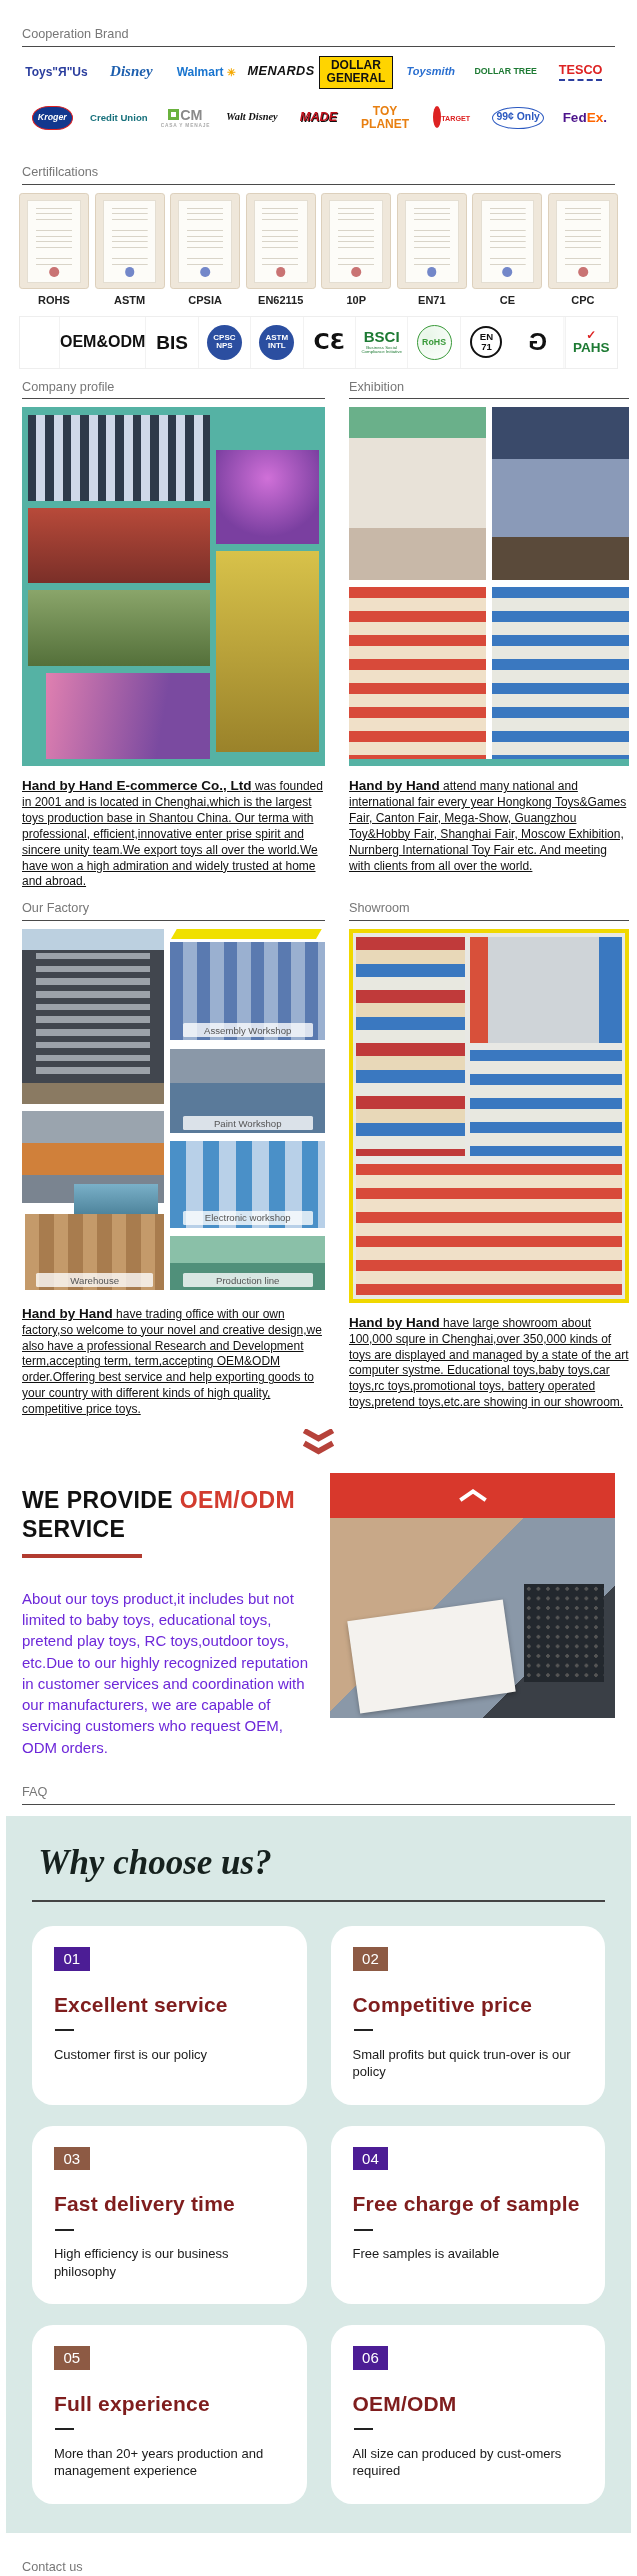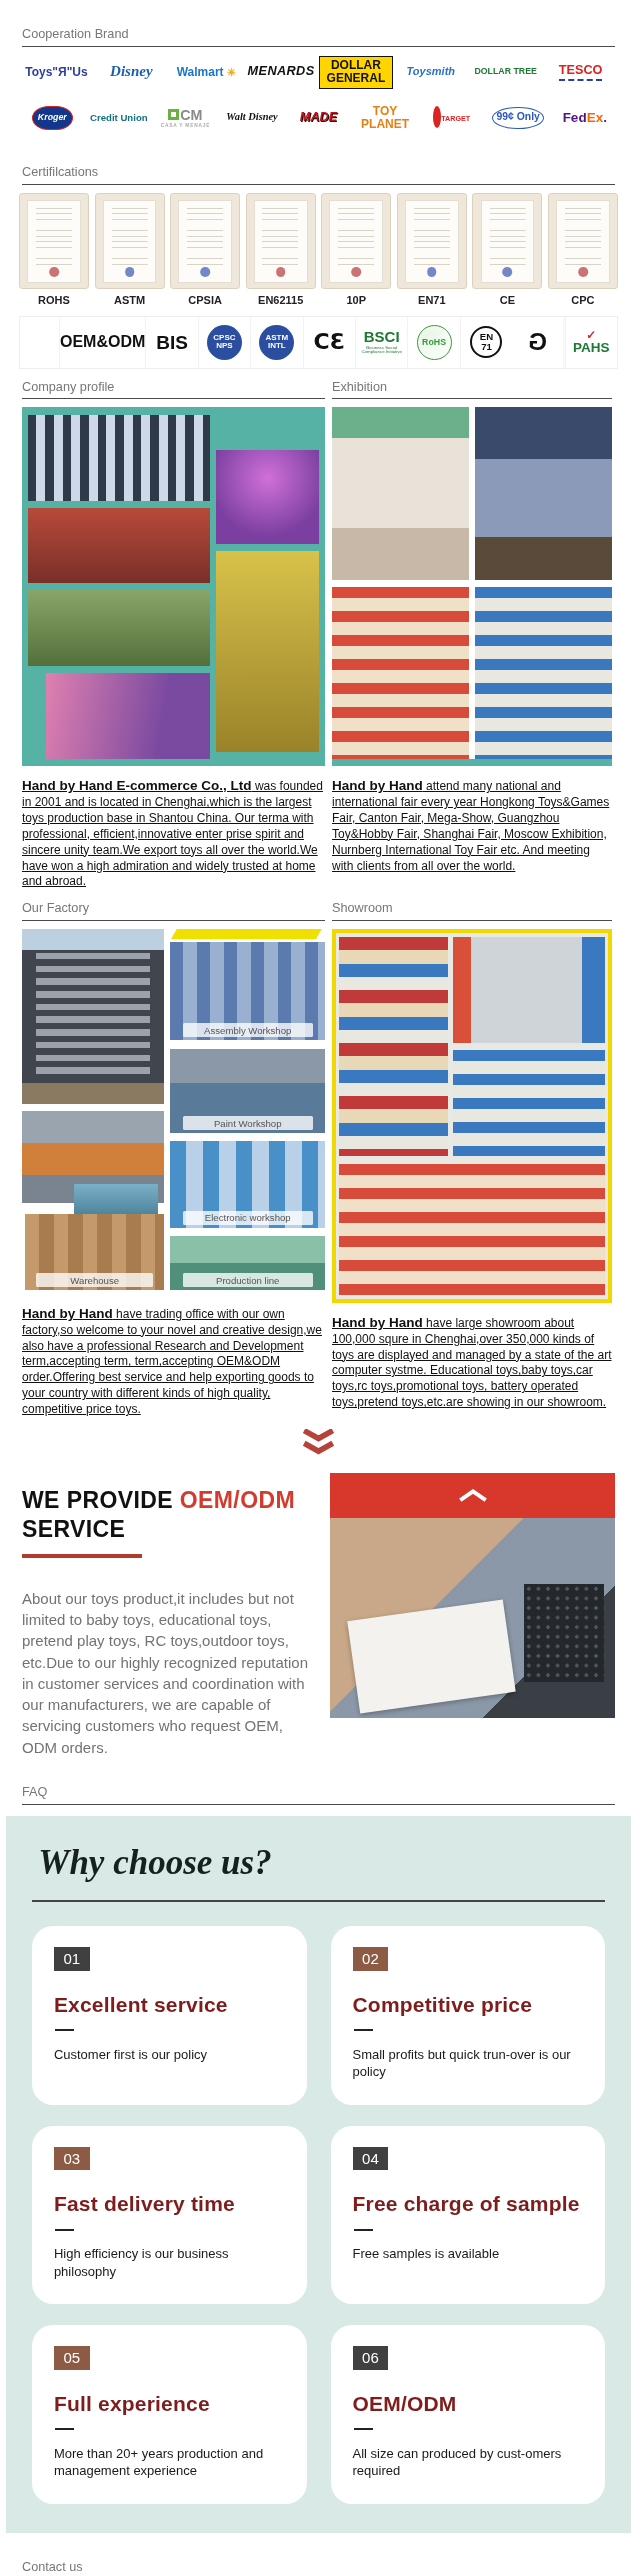--- a/index.html
+++ b/index.html
@@ -53,21 +53,21 @@
   .q-ce { font-weight:900; font-size:22px; color:#111; font-family:"DejaVu Sans",sans-serif; }
   .q-bsci { color:#1d7a33; font-weight:900; font-size:15px; }
   .q-bsci small { display:block; font-size:4.4px; color:#1d7a33; font-weight:normal; margin-top:1.6px; }
   .q-rohs { width:35px; height:35px; border-radius:50%; border:1.6px solid #3a9a3a; color:#3a9a3a; display:flex; align-items:center; justify-content:center; font-weight:bold; font-size:8.8px; background:radial-gradient(circle at 30% 30%, #e8f6e8, #fff); }
   .q-en71 { width:32px; height:32px; border-radius:50%; border:2px solid #111; display:flex; flex-direction:column; align-items:center; justify-content:center; font-weight:bold; font-size:9.6px; color:#111; line-height:1; }
   .q-g { font-weight:900; font-size:24px; color:#111; transform:scaleX(-1); }
   .q-pahs { color:#1d7a33; font-weight:900; font-size:13.5px; }
   .q-pahs .chk { color:#d22; font-size:12px; display:block; }
 
   
-  .twocol { display:flex; margin:0 8px 0 22px; gap:7px; }
+  .twocol { display:flex; margin:0 8px 0 22px; gap:24px; }
   .col-l { width:303px; } .col-r { width:280px; }
   .sec-head-in { padding-top:11px; }
   .sec-head-in .t { color:#777; font-size:12.7px; }
   .sec-head-in .rule { border-bottom:1.6px solid #4a4a4a; margin-top:4.8px; }
 
   .collage { position:relative; margin-top:8px; overflow:hidden; }
   .ph { position:absolute; background:#9aa; }
   .cap { position:absolute; left:8%; right:8%; bottom:3.2px; background:rgba(255,255,255,.78); color:#555; font-size:9.6px; text-align:center; padding:1.6px 0; border-radius:1.6px; }
 
   .company-collage { height:359px; background:#55b2a4; }
@@ -105,34 +105,34 @@
 
   
   .chev-divider { display:flex; justify-content:center; padding:11px 0 3.2px 0; }
 
   
   .oem { display:flex; gap:21px; margin:14.3px 22px 0 22px; }
   .oem-left { width:287px; padding-top:12.7px; }
   .oem-title { font-size:23px; font-weight:900; color:#111; line-height:1.25; letter-spacing:0.4px; }
   .oem-title .red { color:#d23b2e; }
   .oem-underline { width:120px; height:3.2px; background:#b23b30; margin-top:11px; }
-  .oem-text { margin-top:30px; font-size:15px; line-height:1.42; color:#737373; }
+  .oem-text { margin-top:30px; font-size:15px; line-height:1.42; color:#6d28d9; }
   .oem-photo { position:relative; width:285px; height:245px; background:linear-gradient(135deg,#c8a888 0 45%, #8a98a8 45% 75%, #3a3f46 75%); overflow:hidden; }
   .oem-photo .band { position:absolute; top:0; left:0; right:0; height:45px; background:#d8382c; display:flex; align-items:center; justify-content:center; }
   .oem-photo .paper { position:absolute; left:8%; bottom:6%; width:55%; height:38%; background:#f4f2ee; transform:rotate(-8deg); box-shadow:0 1.6px 4.8px rgba(0,0,0,.3); }
   .oem-photo .dots { position:absolute; right:4%; top:45%; width:28%; height:40%; background:radial-gradient(#555 1.6px, #23282e 2px); background-size:9.6px 9.6px; }
 
   
   .faq-panel { margin:11px 6.4px 0 6.4px; background:#d9e9e6; padding:27px 25.5px 29px 25.5px; }
   .faq-title { font-family:"Liberation Serif",serif; font-style:italic; font-weight:bold; font-size:35px; color:#16211e; margin-left:6.4px; }
   .faq-rule { border-bottom:2px solid #444; margin-top:17.5px; }
   .cards { display:grid; grid-template-columns:1fr 1fr; gap:21px 24px; margin-top:24px; }
   .card { background:#fff; border-radius:21px; padding:21px 22px 24px 22px; }
   .badge { display:inline-block; color:#fff; font-size:15px; padding:3.2px 9.6px; }
-  .badge.red { background:#404040; } .badge.brown { background:#8d5a44; }
+  .badge.red { background:#4c1d95; } .badge.brown { background:#8d5a44; }
   .card h3 { font-size:21px; font-weight:bold; color:#7f1d1d; margin-top:22px; letter-spacing:0.2px; }
   .dash { width:19px; border-top:2px solid #222; margin:12.7px 0 14.3px 1.6px; }
   .card p { font-size:13px; color:#1a1a1a; line-height:1.35; }
 
   
   .contact-cards { display:flex; gap:7.2px; margin:11px 4.8px 0 4.8px; padding-bottom:8px; }
   .ccard { flex:1; height:150px; padding-top:12.7px; text-align:center; font-family:"Liberation Serif",serif; color:#555; }
   .ccard.pink { background:#f7d6da; } .ccard.cyan { background:#d6edf0; }
   .ccard.green { background:#edf4d8; } .ccard.blue { background:#cfe1f6; }
   .icon-wrap { height:51px; display:flex; align-items:center; justify-content:center; }

